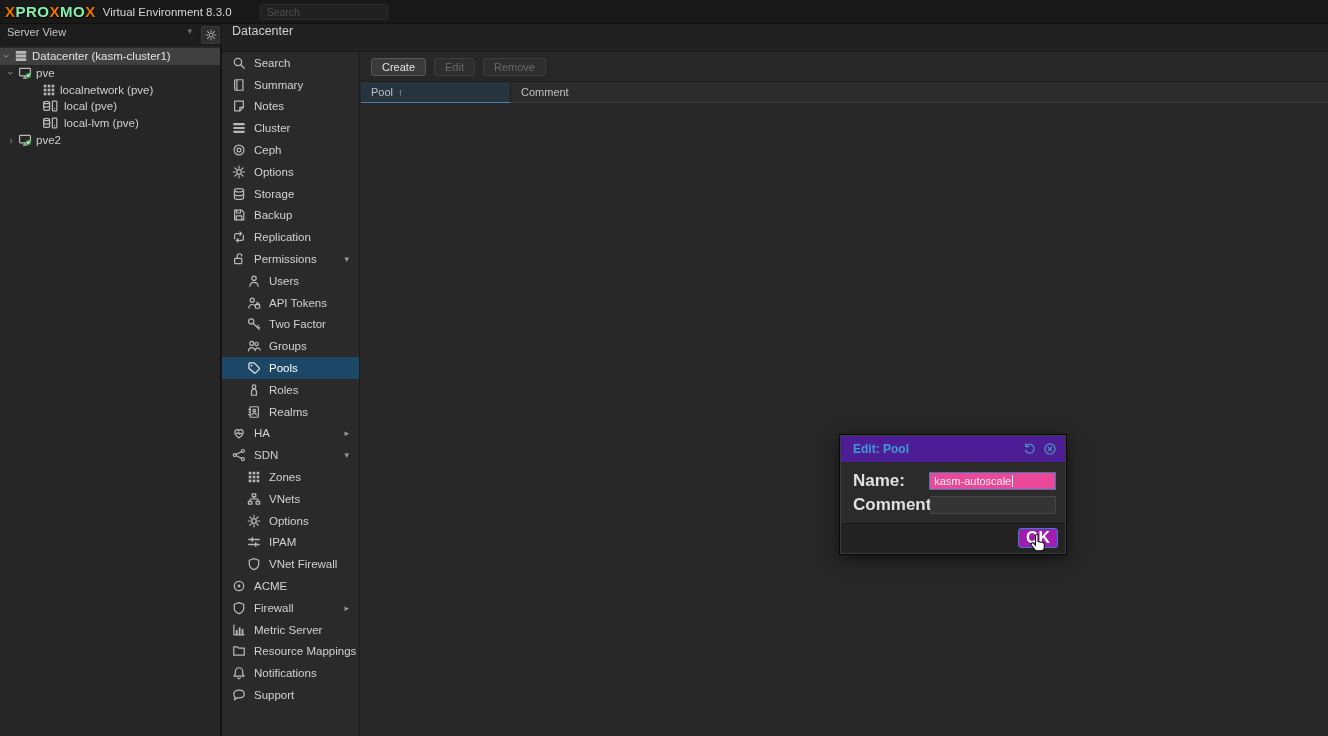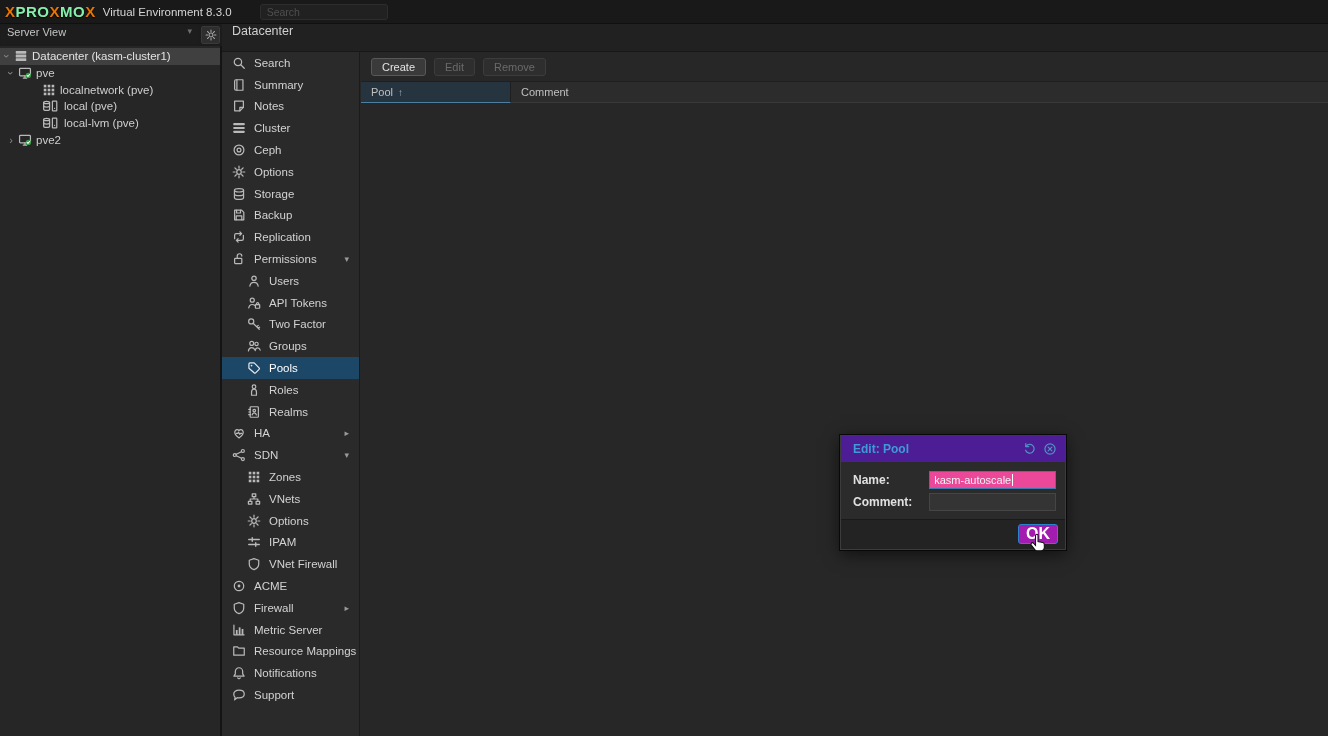--- a/index.html
+++ b/index.html
@@ -85,21 +85,21 @@
   
   #modal { position:absolute; left:840px; top:435px; width:226px;
            background:#2b2b2b; border:1px solid #3c3c3c; outline:1px solid #090909;
            box-shadow:0 4px 16px rgba(0,0,0,.6); }
   #modal-title-bar { height:26px; background:#4c1d95; display:flex; align-items:center; }
   #modal-title { margin-left:12px; color:#3e9bd6; font-weight:bold; font-size:12px; }
   #modal-tools { margin-left:auto; margin-right:8px; display:flex; gap:6px; color:#4f93c2; }
   #modal-tools .icon { width:14px; height:14px; cursor:pointer; }
   #modal-body { padding:9px 9px 8px 12px; }
   .field-row { display:flex; align-items:center; margin-bottom:4px; }
-  .field-label { width:77px; color:#e0e0e0; font-weight:600; font-size:12px; }
+  .field-label { width:77px; color:#e0e0e0; font-weight:600; font-size:17px; }
   .field-input { width:128px; height:18px; display:flex; align-items:center;
                  padding:0 4px; font-size:11px; color:#f2f2f2; }
   .field-input.focused { background:#ec4899; border:1px solid #3c78aa; }
   .field-input.idle { background:#343434; border:1px solid #454545; }
   .text-caret { display:inline-block; width:1px; height:12px; background:#fff; margin-left:1px; }
   #modal-footer { height:30px; background:#232323; border-top:1px solid #1a1a1a; position:relative; }
   #ok-btn { position:absolute; right:7px; top:4px; width:40px; height:20px;
             background:#a21caf; border:1px solid #2a83cd; border-radius:3px;
             color:#fff; font-weight:bold; font-size:16px; font-family:inherit; cursor:pointer; }
 

